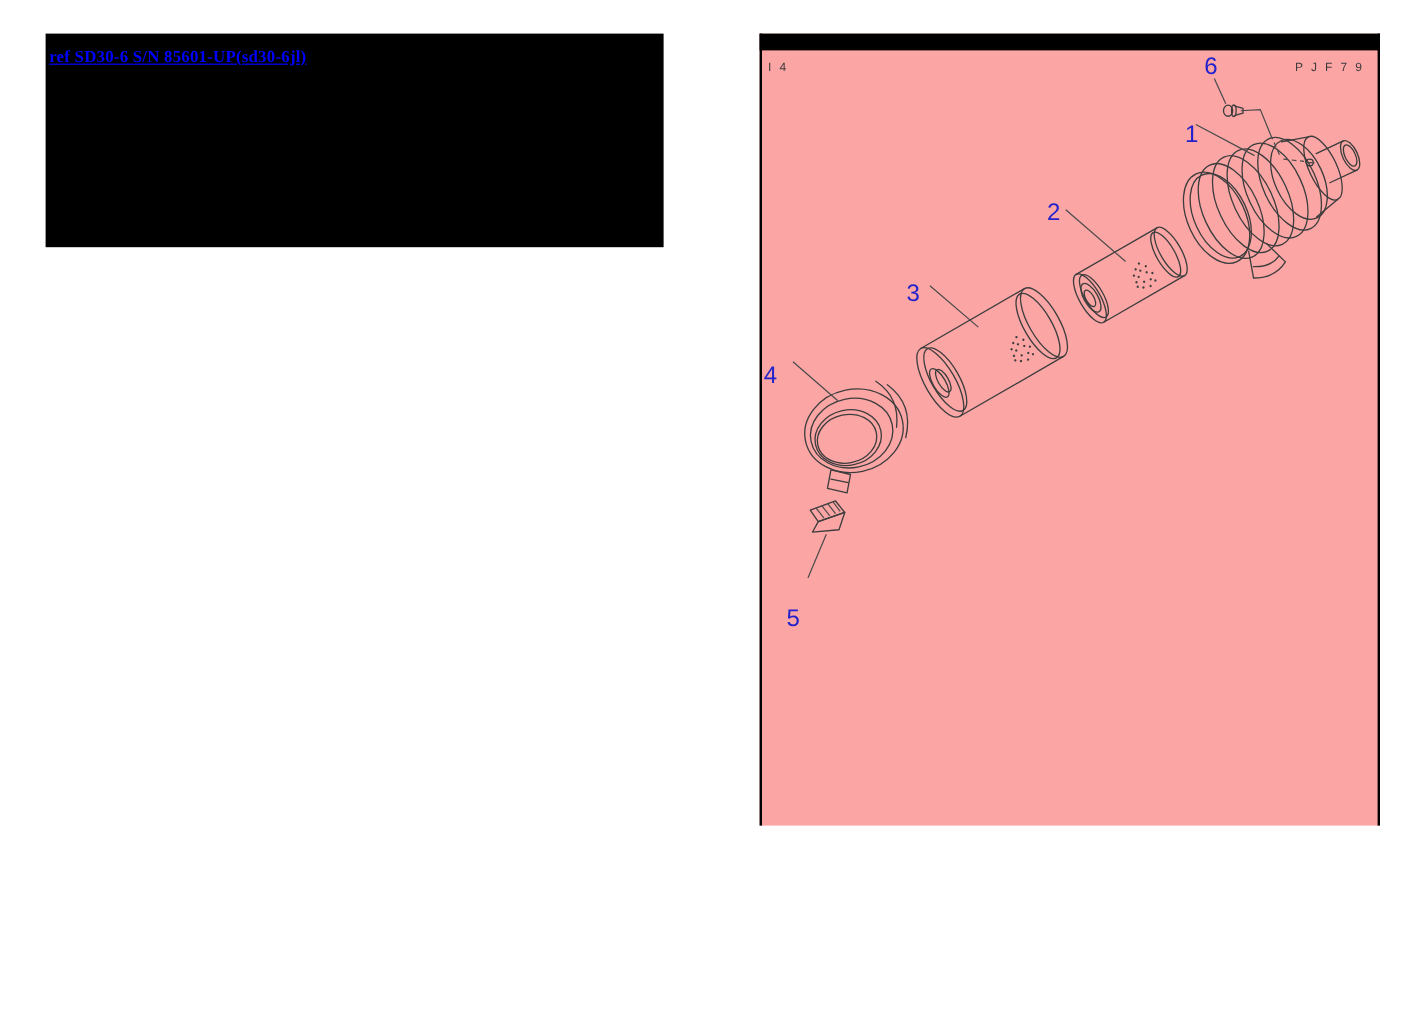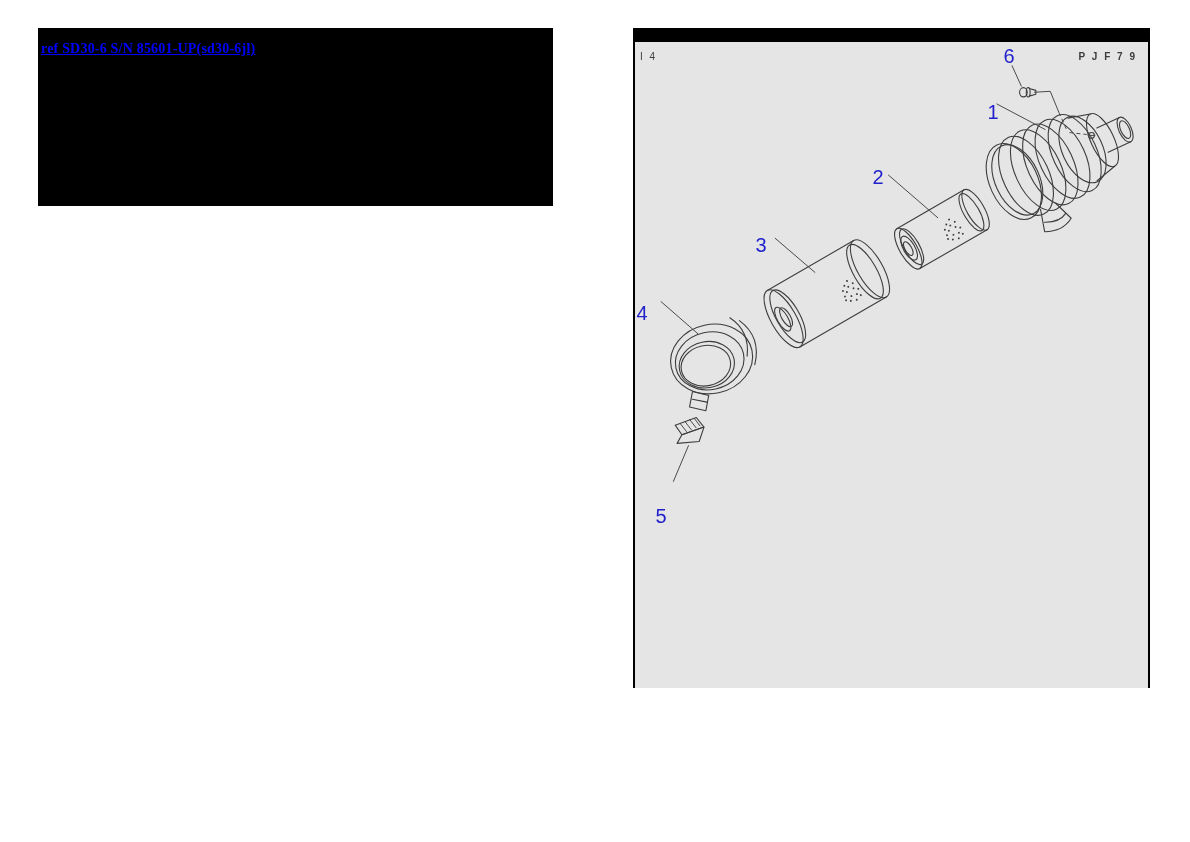--- a/index.html
+++ b/index.html
@@ -6,29 +6,29 @@
   #page{position:relative;width:1190px;height:842px;background:#ffffff;overflow:hidden;
         font-family:"Liberation Sans",sans-serif;}
 
   
   .source-panel{position:absolute;left:38px;top:28px;width:515px;height:178px;background:#000000;}
   .ref-link{position:absolute;left:3px;top:13px;font-family:"Liberation Serif",serif;
             font-weight:bold;font-size:14px;text-decoration:underline;cursor:pointer;
             white-space:nowrap;letter-spacing:0.2px;}
 
   
-  .diagram-frame{position:absolute;left:633px;top:28px;width:517px;height:660px;background:#e5e5e5;}
+  .diagram-frame{position:absolute;left:633px;top:28px;width:517px;height:660px;background:#fca5a5;}
   .frame-top-bar{position:absolute;left:0;top:0;width:517px;height:14px;background:#000000;}
   .frame-border-left{position:absolute;left:0;top:0;width:2px;height:660px;background:#000000;}
   .frame-border-right{position:absolute;right:0;top:0;width:2px;height:660px;background:#000000;}
 
   .plate-code{position:absolute;top:23px;font-size:10px;color:#3c3c3c;
               font-family:"Liberation Sans",sans-serif;letter-spacing:2px;white-space:pre;}
   .plate-code.left{left:7px;}
-  .plate-code.right{right:13px;font-weight:bold;}
+  .plate-code.right{right:13px;}
 
   .watermark{position:absolute;left:258px;top:299px;font-size:20px;color:#1b1b1b;
              letter-spacing:0.4px;font-family:"Liberation Sans",sans-serif;}
 
   .art{position:absolute;left:0;top:0;}
   .art *{vector-effect:non-scaling-stroke;}
   .ln{fill:none;stroke:#3d3d3d;stroke-width:1.1;stroke-linecap:round;stroke-linejoin:round;}
   .lnthin{fill:none;stroke:#4a4a4a;stroke-width:1;}
   .dash{fill:none;stroke:#4a4a4a;stroke-width:1;stroke-dasharray:4 3;}
   .dot{fill:#3d3d3d;stroke:none;}

